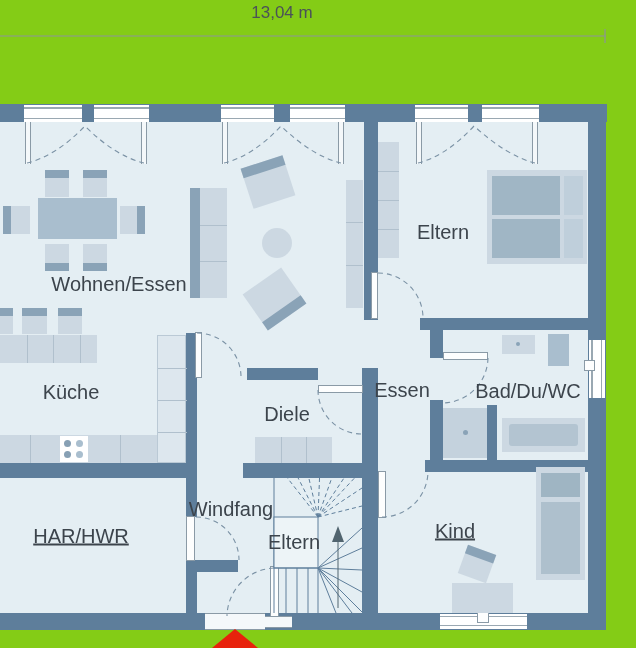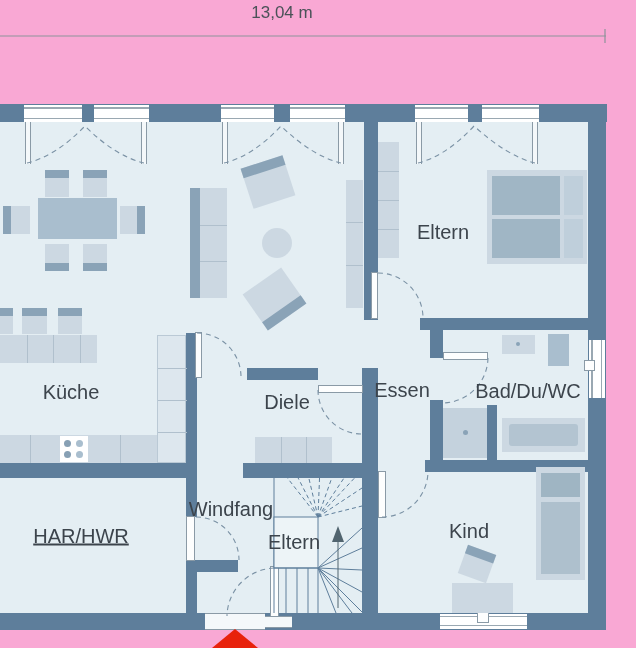--- a/index.html
+++ b/index.html
@@ -1,16 +1,16 @@
 <!DOCTYPE html>
 <html><head>
 <meta charset="utf-8">
 <style>
   html,body{margin:0;padding:0;background:#fff;}
-  #canvas{position:relative;width:636px;height:648px;background:#f9a8d4;overflow:hidden;
+  #canvas{position:relative;width:636px;height:648px;background:#84cc16;overflow:hidden;
           font-family:"Liberation Sans",sans-serif;}
   .abs{position:absolute;}
   .floor{background:#e4eef3;}
   .wall{background:#5e7e9b;}
   .furn{background:#ccd8e2;}
   .furn-mid{background:#a9bece;}
   .furn-dark{background:#8aa3b7;}
   .furn-lighter{background:#dde7ee;border:1px solid #bac9d5;box-sizing:border-box;}
   .leaf{background:#fdfefe;border:1px solid #8a9aa6;box-sizing:border-box;}
   .winh{background:linear-gradient(#ffffff 0 14%,#9aa8b2 14% 21%,#ffffff 21% 74%,#9aa8b2 74% 82%,#ffffff 82% 100%);}
@@ -180,26 +180,27 @@
 
   <div class="abs furn z10" style="left:536px;top:467px;width:49px;height:113px;">
     <div class="abs" style="left:5px;top:6px;width:39px;height:24px;background:#9fb5c3;"></div>
     <div class="abs" style="left:5px;top:35px;width:39px;height:72px;background:#aec0cd;"></div>
   </div>
   <div class="abs furn z10" style="left:462px;top:549px;width:30px;height:30px;transform:rotate(20deg);">
       <div class="abs furn-dark" style="left:0;top:0;width:30px;height:9px;"></div>
     </div>
   <div class="abs furn z10" style="left:452px;top:583px;width:61px;height:30px;"></div>
 
+  <span class="room-label" style="left:119px;top:284px;">Wohnen/Essen</span>
   <span class="room-label" style="left:71px;top:392px;">Küche</span>
-  <span class="room-label" style="left:287px;top:402px;">Diele</span>
+  <span class="room-label" style="left:287px;top:414px;">Diele</span>
   <span class="room-label" style="left:402px;top:390px;">Essen</span>
   <span class="room-label" style="left:443px;top:232px;">Eltern</span>
   <span class="room-label" style="left:528px;top:391px;">Bad/Du/WC</span>
-  <span class="room-label" style="left:469px;top:531px;">Kind</span>
+  <span class="room-label" style="left:455px;top:531px;text-decoration:underline;">Kind</span>
   <span class="room-label" style="left:231px;top:509px;">Windfang</span>
   <span class="room-label" style="left:294px;top:542px;">Eltern</span>
   <span class="room-label" style="left:81px;top:536px;text-decoration:underline;">HAR/HWR</span>
 
   <svg class="overlay" width="636" height="648" viewBox="0 0 636 648">
 
     <g stroke="#8d9399" stroke-width="1.2">
       <line x1="0" y1="36" x2="606" y2="36"></line>
       <line x1="605" y1="29" x2="605" y2="43"></line>
     </g>

